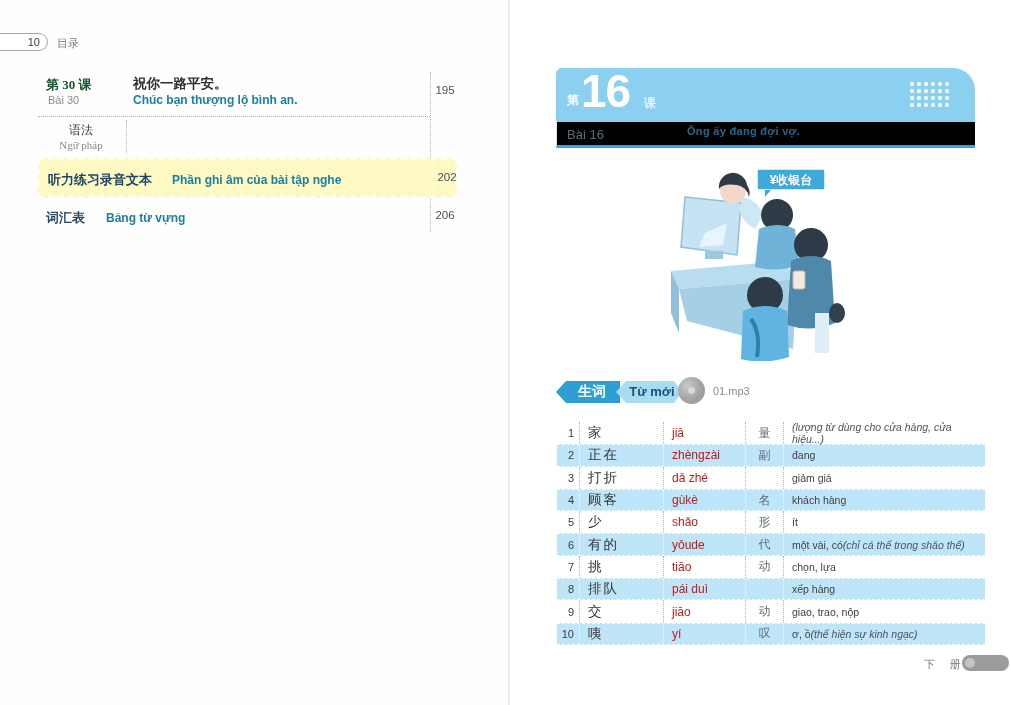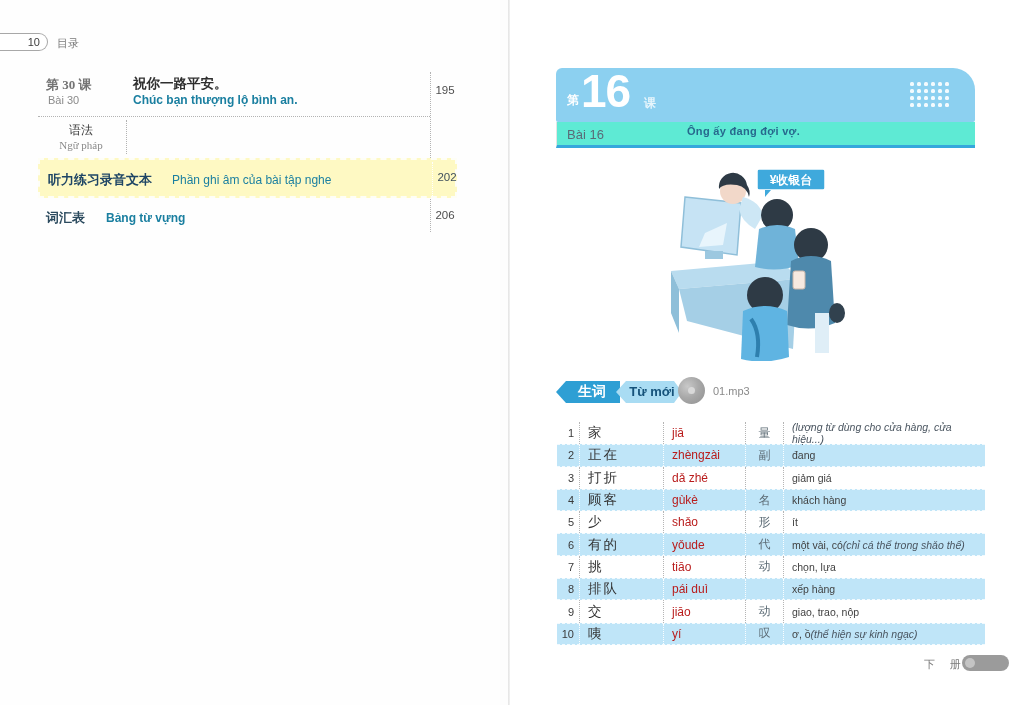--- a/index.html
+++ b/index.html
@@ -14,38 +14,38 @@
   #page-pill-label { left:57px; top:36px; font-size:11px; color:#7b7b7b; }
 
   #toc { left:38px; top:72px; width:419px; height:162px; }
   .dotted-v { border-left:1px dotted #b3b3b3; }
   #toc-pagecol-sep { left:392px; top:0; width:0; height:160px; }
   .toc-row-line { border-top:1px dotted #b3b3b3; }
 
   .cn-serif { font-family:"Liberation Serif", serif; }
   .teal { color:#1a7fa0; }
 
-  #toc-lesson-cn { left:8px; top:4px; font-size:13px; font-weight:bold; color:#737373; }
+  #toc-lesson-cn { left:8px; top:4px; font-size:13px; font-weight:bold; color:#14532d; }
   #toc-lesson-vi { left:10px; top:22px; font-size:11px; color:#8a8a8a; }
   #toc-title-cn { left:95px; top:3px; font-size:13.5px; font-weight:bold; color:#2f2f2f; }
   #toc-title-vi { left:95px; top:21px; font-size:12px; font-weight:bold; }
   #toc-page-195 { left:394px; top:12px; width:26px; text-align:center; font-size:11.5px; color:#4e4e4e; }
   #toc-sep-1 { left:0; top:44px; width:392px; }
 
   #toc-grammar-cell { left:0; top:48px; width:86px; height:34px; text-align:center;font-family:Liberation Serif, serif; }
   #toc-grammar-cn { font-size:12px; color:#3a3a3a; margin-top:2px; }
   #toc-grammar-vi { font-size:11px; color:#8a8a8a; }
   #toc-grammar-sep { left:88px; top:48px; height:34px; }
   #toc-grammar-content { left:100px; top:56px; font-size:12px; color:#3c3c3c; }
   #toc-grammar-content .vi { margin-left:16px; color:#454545; }
 
   .hl-band { background:#fef9c3; border:2px dashed rgba(255,255,255,0.85); }
   #toc-listening-band { left:0; top:86px; width:419px; height:40px; }
   #toc-listening-cn { left:8px; top:11px; font-size:13px; font-weight:bold; color:#1e4565; }
-  #toc-listening-vi { left:132px; top:13px; font-size:12px; font-weight:normal; }
+  #toc-listening-vi { left:132px; top:13px; font-size:12px; font-weight:bold; }
   #toc-listening-sep { left:392px; top:2px; height:34px; border-left:1px dotted rgba(255,255,255,0.95); }
   #toc-page-202 { left:394px; top:11px; width:26px; text-align:center; font-size:11.5px; color:#3f4f5c; }
 
   #toc-vocab-cn { left:8px; top:137px; font-size:13px; font-weight:bold; color:#2b4a5e; }
   #toc-vocab-vi { left:68px; top:139px; font-size:12px; font-weight:bold; }
   #toc-page-206 { left:394px; top:137px; width:26px; text-align:center; font-size:11.5px; color:#4e4e4e; }
 
   
   #gutter { left:508px; top:0; width:2px; height:705px; background:linear-gradient(to right,#e3e3e3,#f2f2f2); }
 
@@ -55,21 +55,21 @@
   #lesson-banner { left:46px; top:68px; width:419px; height:54px; background:#8cd0f0;
     border-radius:6px 22px 2px 2px; }
   #banner-di { left:11px; top:24px; font-size:12px; font-weight:bold; color:#ffffff; }
   #banner-num { left:25px; top:-4px; font-size:46px; font-weight:bold; color:#ffffff; letter-spacing:-1px; }
   #banner-ke { left:88px; top:27px; font-size:12px; font-weight:bold; color:rgba(255,255,255,0.8); }
   #banner-title-cn { left:108px; top:12px; font-size:23px; font-weight:bold; color:#12344f; letter-spacing:1px; }
   #banner-dots { right:26px; top:14px; width:39px; height:25px; display:grid;
     grid-template-columns:repeat(6,4px); grid-template-rows:repeat(4,4px); gap:3px; }
   #banner-dots span { width:4px; height:4px; border-radius:1.5px; background:rgba(255,255,255,0.9); }
 
-  #lesson-subrow { left:46px; top:122px; width:419px; height:26px; background:#5eead4;
+  #lesson-subrow { left:46px; top:122px; width:419px; height:26px; background:#000000;
     border-bottom:3px solid #35a7dc; border-left:1px solid #e4e4e4; }
   #subrow-bai { left:10px; top:5px; font-size:13px; color:#5a6b77; }
   #subrow-title-vi { left:102px; top:3px; font-size:11px; font-weight:bold; color:#27688d; letter-spacing:0.3px;margin-left:28px; }
 
   
   #illustration { left:155px; top:163px; width:200px; height:198px; }
 
   
   #shengci-arrow { left:46px; top:381px; width:64px; height:22px; background:#2e9fd4;
     clip-path:polygon(10px 0, 100% 0, 100% 100%, 10px 100%, 0 50%);

